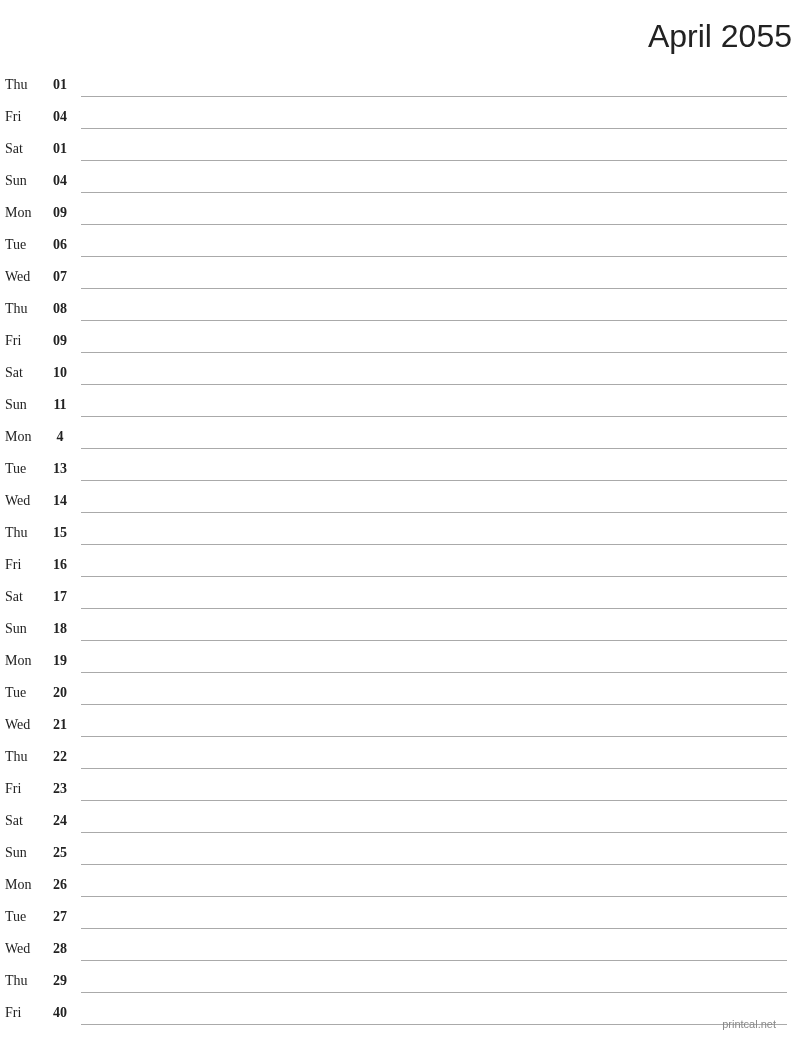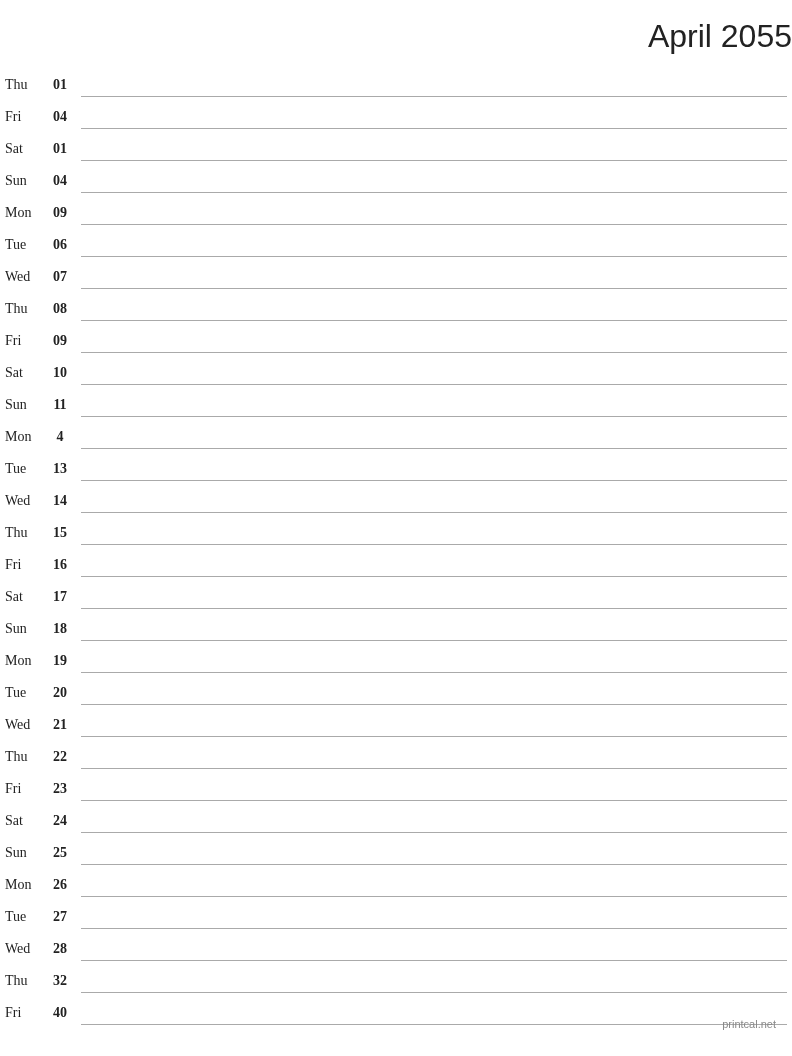--- a/index.html
+++ b/index.html
@@ -177,21 +177,21 @@
     <div class="day-row">
       <span class="day-name">Tue</span>
       <span class="day-num">27</span>
     </div>
     <div class="day-row">
       <span class="day-name">Wed</span>
       <span class="day-num">28</span>
     </div>
     <div class="day-row">
       <span class="day-name">Thu</span>
-      <span class="day-num">32</span>
+      <span class="day-num">29</span>
     </div>
     <div class="day-row">
       <span class="day-name">Fri</span>
       <span class="day-num">40</span>
     </div>
   </div>
 
 <div class="footer">printcal.net</div>
 
 </body></html>

